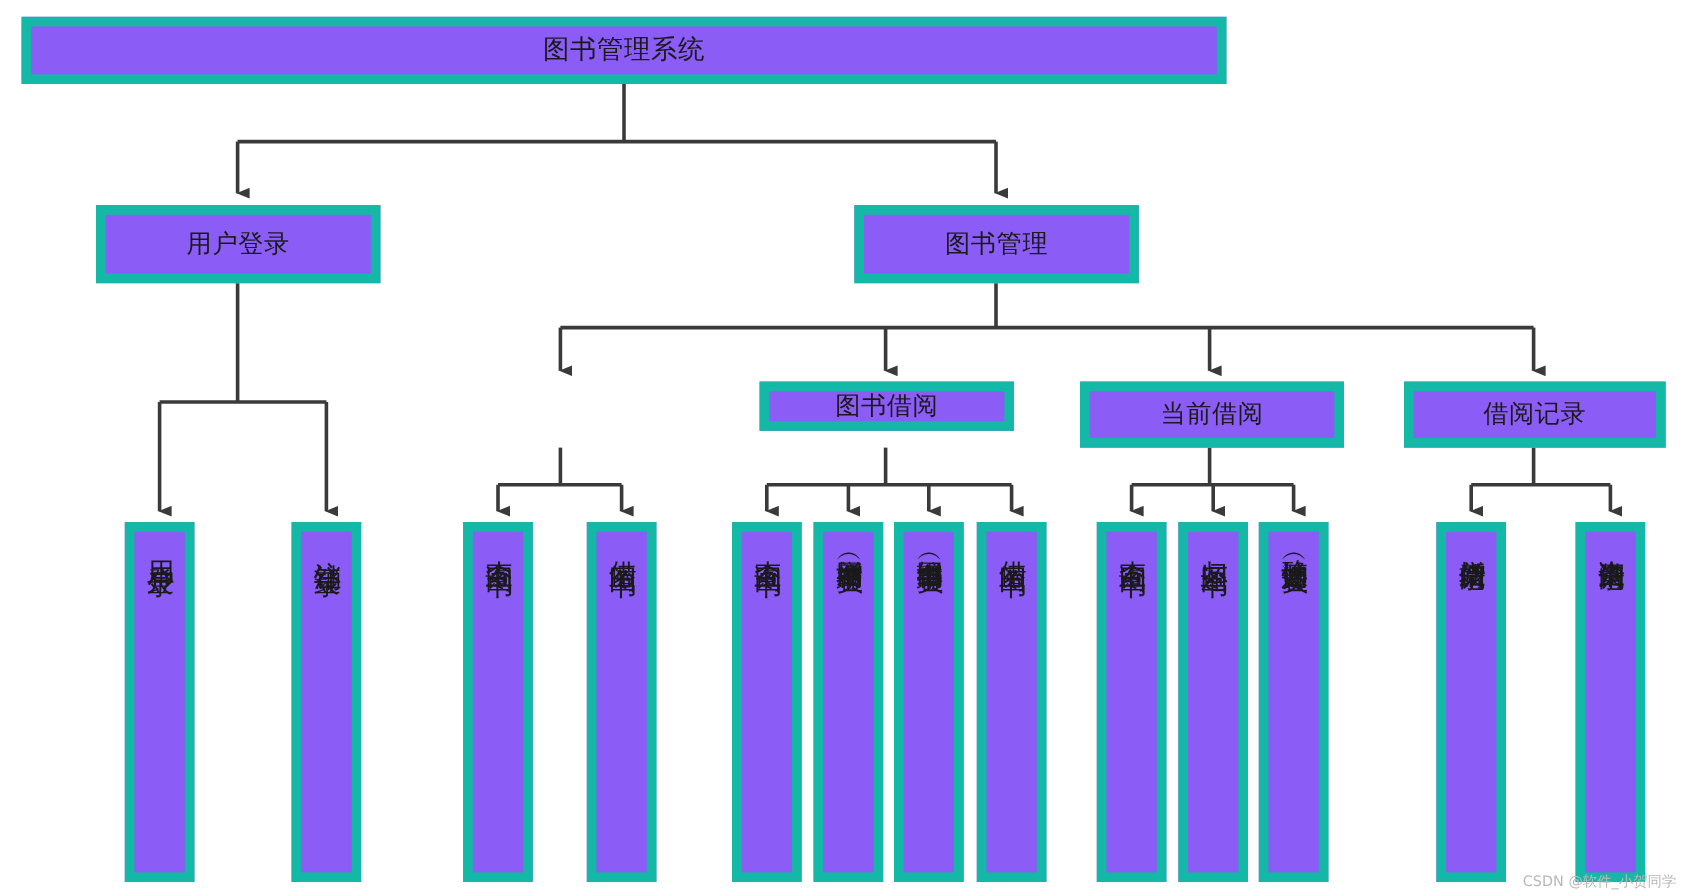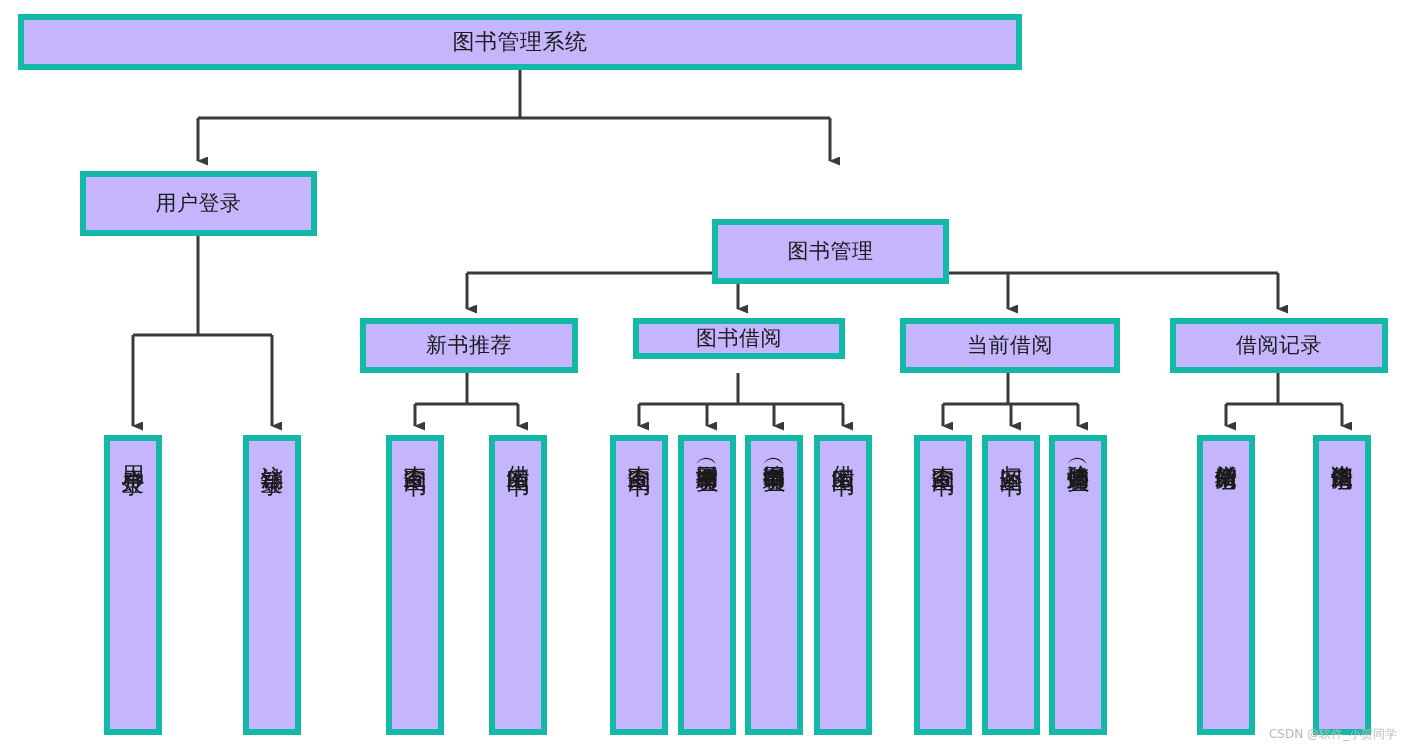--- a/index.html
+++ b/index.html
@@ -20,22 +20,22 @@
     position: absolute;
     left: 0;
     top: 0;
     width: 1405px;
     height: 747px;
     pointer-events: none;
   }
   .node {
     position: absolute;
     box-sizing: border-box;
-    background: #c4b5fd;
-    border: 6px solid #14b8a6;
+    background: #8b5cf6;
+    border: 8px solid #14b8a6;
     display: flex;
     align-items: center;
     justify-content: center;
     color: #1a1a1a;
   }
   .node-label {
     display: block;
     text-align: center;
     line-height: 1.18;
     color: #1a1a1a;
@@ -132,27 +132,24 @@
   </svg>
 
   <div class="node h root" style="left:18px; top:14px; width:1004px; height:56px;">
     <span class="node-label">图书管理系统</span>
   </div>
 
   <div class="node h" style="left:80px; top:171px; width:237px; height:65px;">
     <span class="node-label">用户登录</span>
   </div>
 
-  <div class="node h" style="left:712px; top:171px; width:237px; height:65px;margin-top:48px;">
+  <div class="node h" style="left:712px; top:171px; width:237px; height:65px;">
     <span class="node-label">图书管理</span>
   </div>
 
-  <div class="node h" style="left:360px; top:318px; width:218px; height:55px;">
-    <span class="node-label">新书推荐</span>
-  </div>
 
   <div class="node h" style="left:633px; top:318px; width:212px; height:41px;">
     <span class="node-label">图书借阅</span>
   </div>
 
   <div class="node h" style="left:900px; top:318px; width:220px; height:55px;">
     <span class="node-label">当前借阅</span>
   </div>
 
   <div class="node h" style="left:1170px; top:318px; width:218px; height:55px;">

